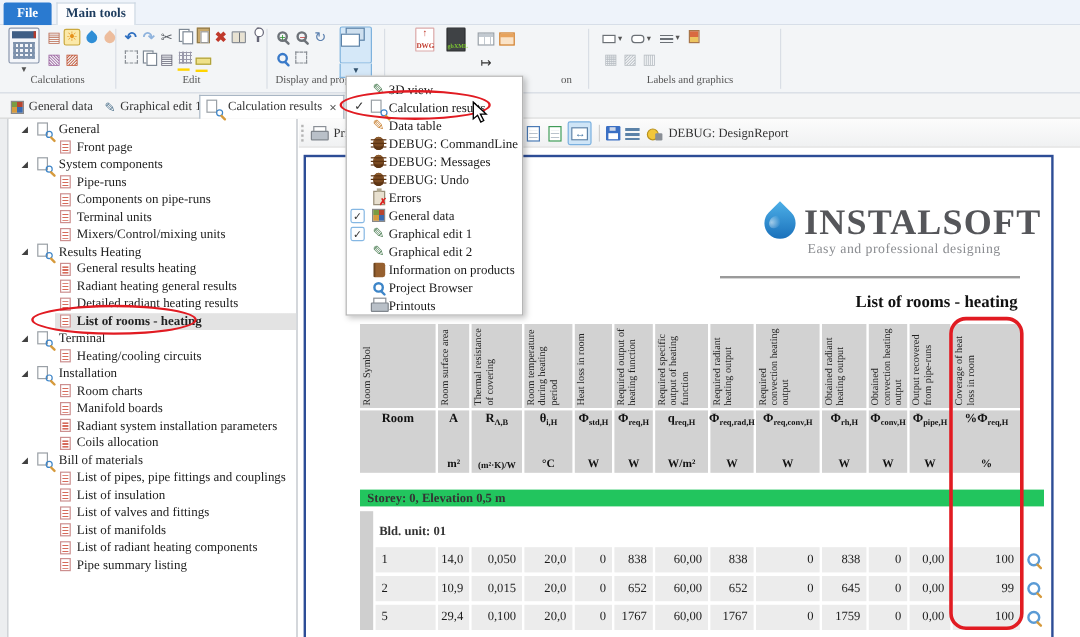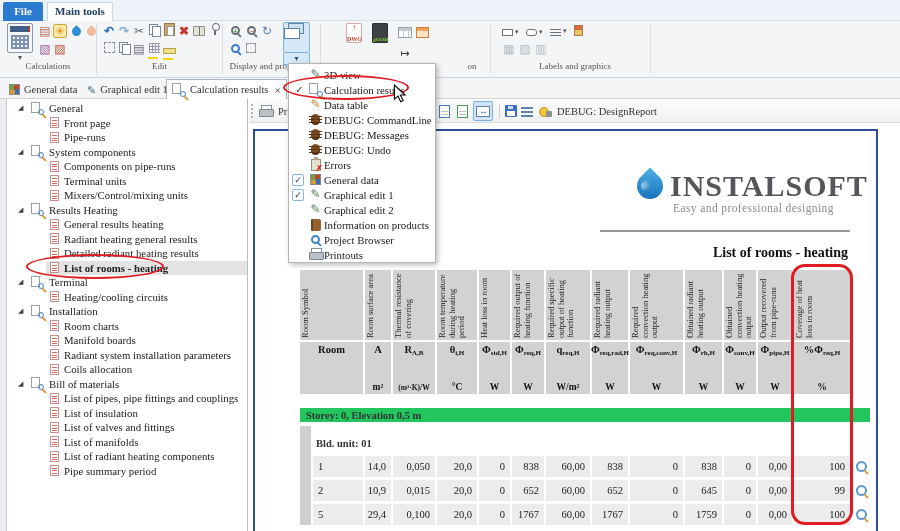--- a/index.html
+++ b/index.html
@@ -275,34 +275,34 @@
         <span class="pgmag">
           <span class="pg"></span>
           <span class="mag mg"></span>
         </span>
         <span>General</span>
       </div>
       <div class="trow child">
         <span class="pgdoc"></span>
         <span>Front page</span>
       </div>
-      <div class="trow child">
-        <span class="pgdoc"></span>
-        <span>Pipe-runs</span>
-      </div>
       <div class="trow parent">
         <span class="exp">◢</span>
         <span class="pgmag">
           <span class="pg"></span>
           <span class="mag mg"></span>
         </span>
         <span>System components</span>
       </div>
       <div class="trow child">
         <span class="pgdoc"></span>
+        <span>Pipe-runs</span>
+      </div>
+      <div class="trow child">
+        <span class="pgdoc"></span>
         <span>Components on pipe-runs</span>
       </div>
       <div class="trow child">
         <span class="pgdoc"></span>
         <span>Terminal units</span>
       </div>
       <div class="trow child">
         <span class="pgdoc"></span>
         <span>Mixers/Control/mixing units</span>
       </div>
@@ -389,21 +389,21 @@
       <div class="trow child">
         <span class="pgdoc"></span>
         <span>List of manifolds</span>
       </div>
       <div class="trow child">
         <span class="pgdoc"></span>
         <span>List of radiant heating components</span>
       </div>
       <div class="trow child">
         <span class="pgdoc"></span>
-        <span>Pipe summary period</span>
+        <span>Pipe summary listing</span>
       </div>
     </div>
 
   <div class="main">
     <div class="dtoolbar">
       <span class="grip"></span>
       <div class="tbtn" style="left:8px">
         <span class="prn"></span>
         <span>Prin</span>
       </div>

